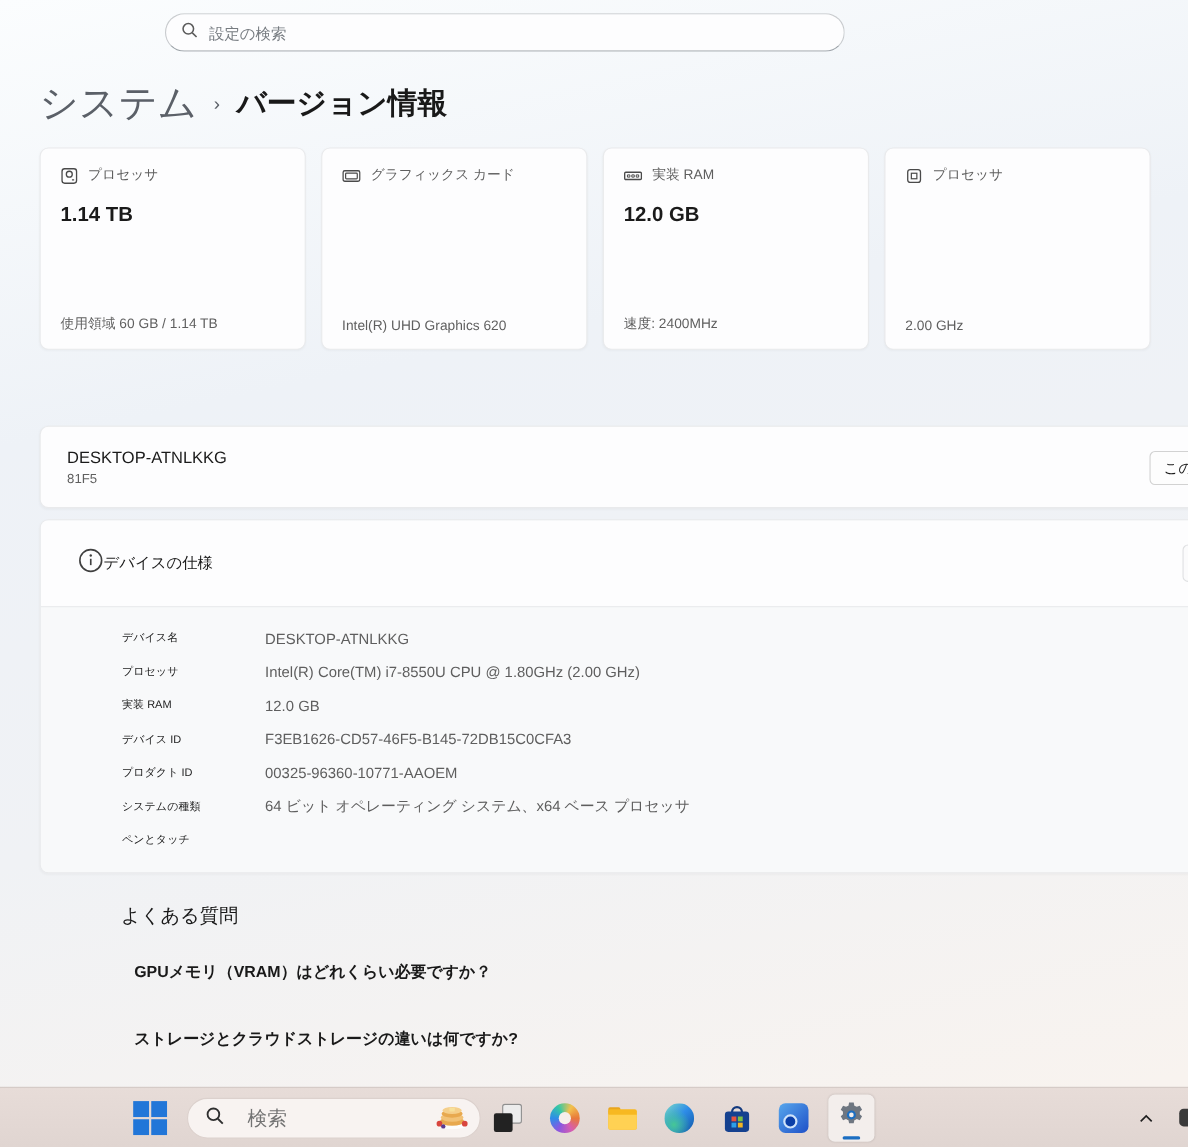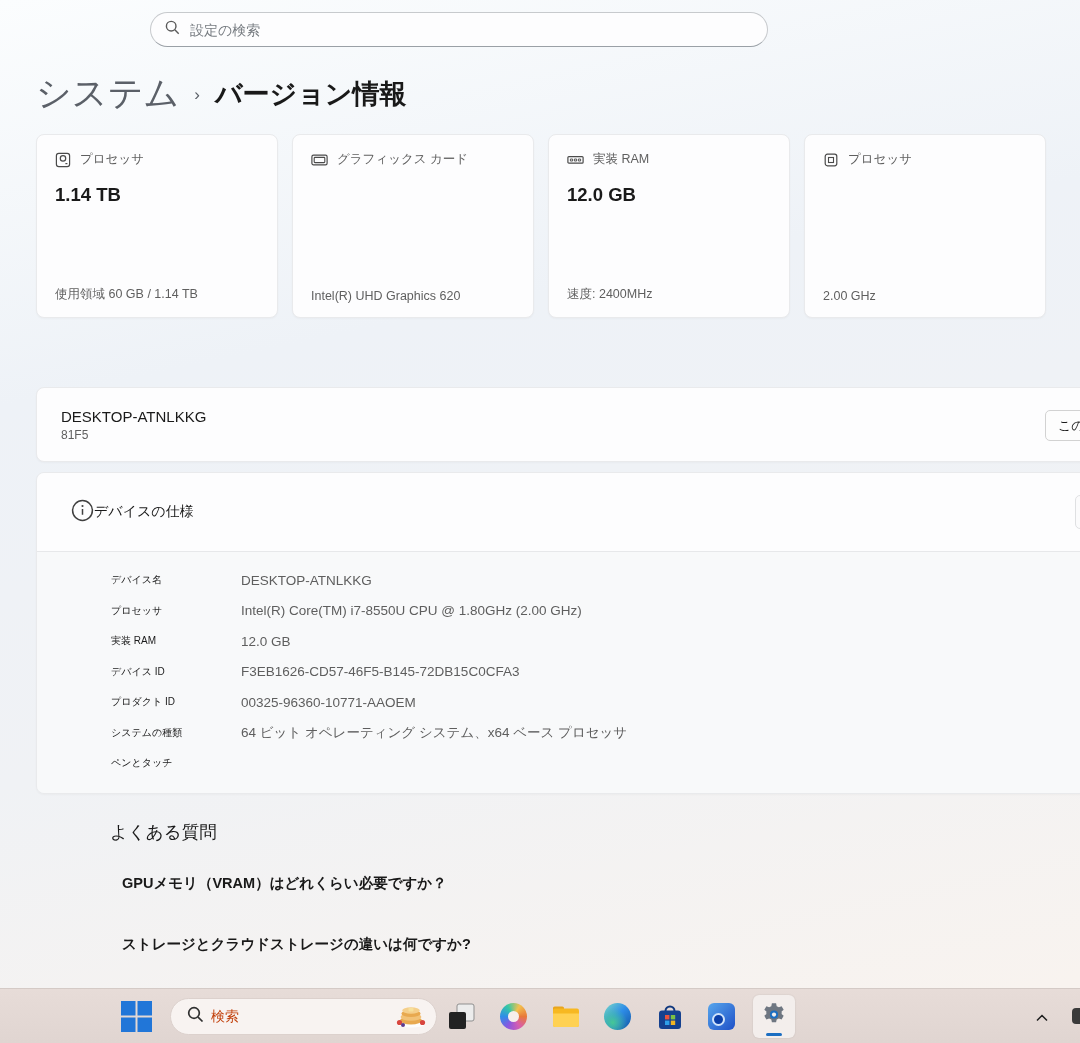--- a/index.html
+++ b/index.html
@@ -92,21 +92,21 @@
     background:linear-gradient(#e7dcd8,#e0d5d1);
     border-top:1px solid rgba(0,0,0,0.05);
   }
   .tb-item { position:absolute; cursor:pointer; }
   .tb-start { left:121px; top:12px; }
   .tb-search {
     left:170px; top:9px; width:267px; height:37px; border-radius:19px;
     background:#f8f3f1; border:1px solid #dcd1cd; display:flex; align-items:center;
     padding:0 8px 0 16px;
   }
-  .tb-search-text { font-size:14px; color:#c2410c; margin-left:7px; flex:1; }
+  .tb-search-text { font-size:18px; color:#737373; margin-left:21px; flex:1; }
   .tb-icon { top:14px; width:28px; height:28px; }
   .tb-settings {
     left:753px; top:6px; width:42px; height:43px; background:#f3eeec;
     border-radius:6px; box-shadow:0 0 2px rgba(0,0,0,0.12);
     display:flex; align-items:center; justify-content:center;
   }
   .tb-settings .underline {
     position:absolute; bottom:2px; left:13px; width:16px; height:3px;
     border-radius:2px; background:#1b6ec2;
   }

